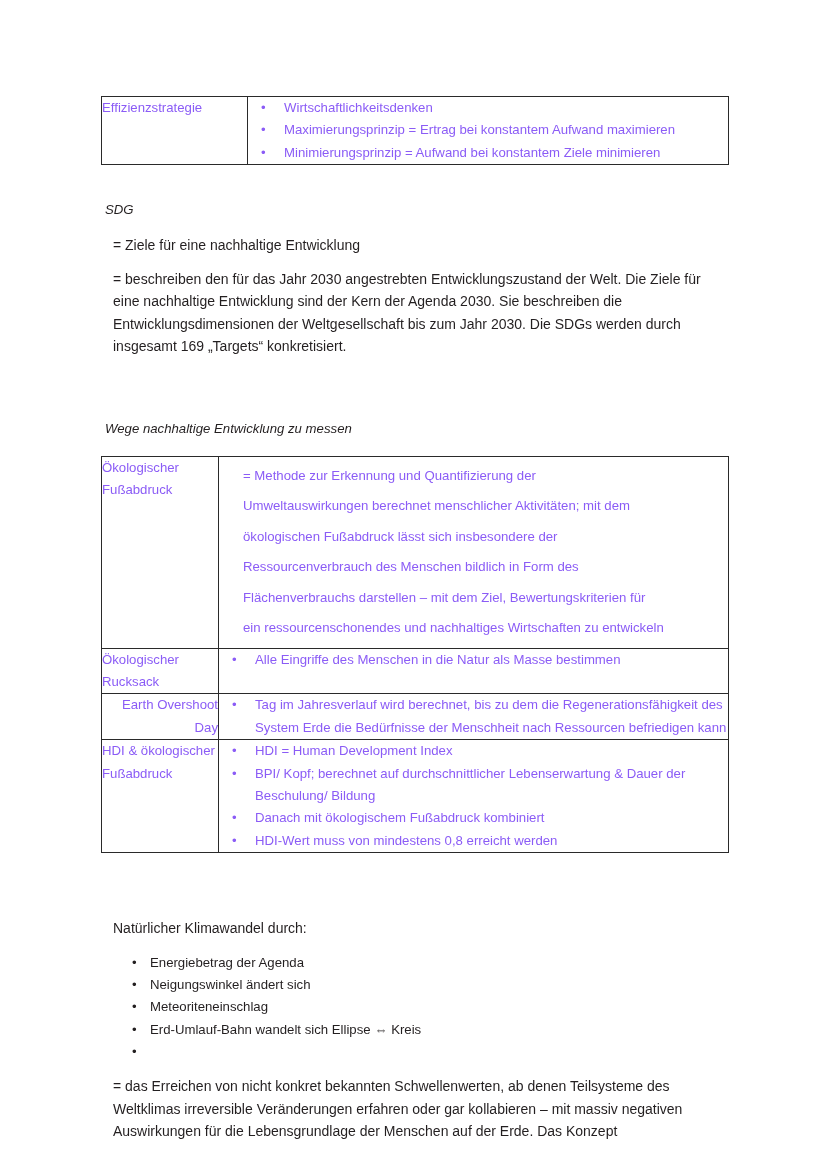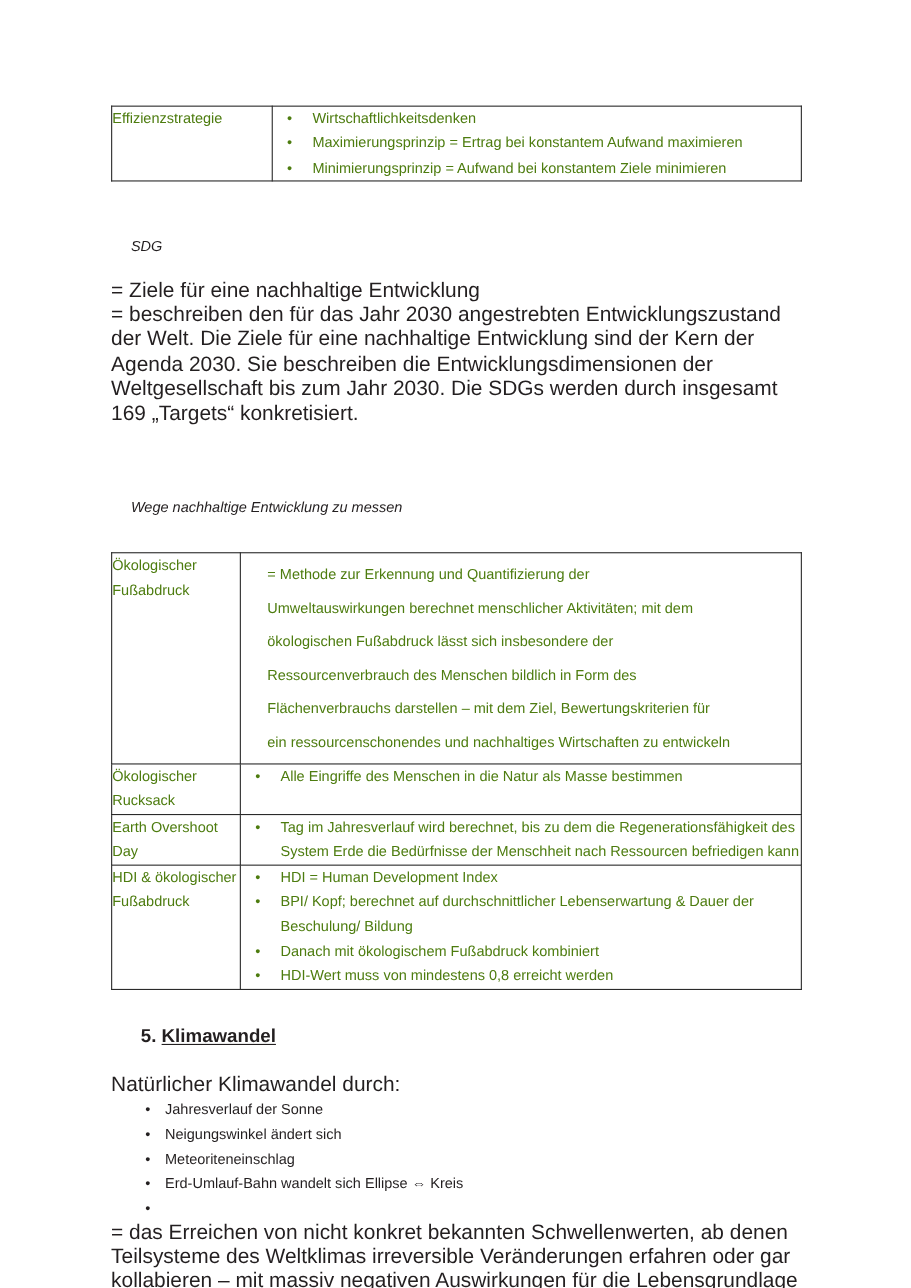--- a/index.html
+++ b/index.html
@@ -34,27 +34,27 @@
     border-collapse: collapse;
     width: 627px;
     table-layout: fixed;
   }
   table.doc-table td {
     border: 1px solid #2a2a2a;
     vertical-align: top;
     padding: 0;
     font-size: 13.2px;
     line-height: 22.4px;
-    color: #4d7c0f;
+    color: #8b5cf6;
   }
   td.label-cell {
     padding: 6px 8px 8px 9px;
   }
   td.label-cell.center {
-    text-align: left;
+    text-align: right;
   }
   td.body-cell {
     padding: 6px 6px 8px 0;
   }
 
   ul.cell-list {
     list-style: none;
     margin: 0;
     padding: 0;
   }
@@ -83,26 +83,26 @@
   
   #table-measures { width: 627px; }
   #table-measures col.c1 { width: 117px; }
   #table-measures col.c2 { width: 510px; }
 
   
   .heading-italic {
     font-style: italic;
     font-size: 13.2px;
     line-height: 22.4px;
-    margin: 18px;
+    margin: 4px;
   }
   .para {
-    font-size: 19px;
-    line-height: 22.4px;
-    margin: 0;
+    font-size: 14px;
+    line-height: 22.4px;
+    margin: 12px;
   }
   .spacer-22 { height: 22px; }
   .spacer-12 { height: 12px; }
   .spacer-30 { height: 30px; }
   .spacer-44 { height: 44px; }
 
   
   .section-heading {
     font-size: 17px;
     font-weight: bold;
@@ -259,32 +259,29 @@
               </li>
             </ul>
           </td>
         </tr>
 
       </tbody>
     </table>
 
     <div class="spacer-30"></div>
 
-    <h2 class="section-heading">
-      <span class="num">5.</span><span>&nbsp;</span><span class="title">Klimawandel</span>
-    </h2>
 
     <div class="spacer-22"></div>
 
     <p class="para">Natürlicher Klimawandel durch:</p>
 
     <ul class="doc-list">
       <li>
         <span class="bullet">•</span>
-        <span>Jahresverlauf der Sonne</span>
+        <span>Energiebetrag der Agenda</span>
       </li>
       <li>
         <span class="bullet">•</span>
         <span>Neigungswinkel ändert sich</span>
       </li>
       <li>
         <span class="bullet">•</span>
         <span>Meteoriteneinschlag</span>
       </li>
       <li>

